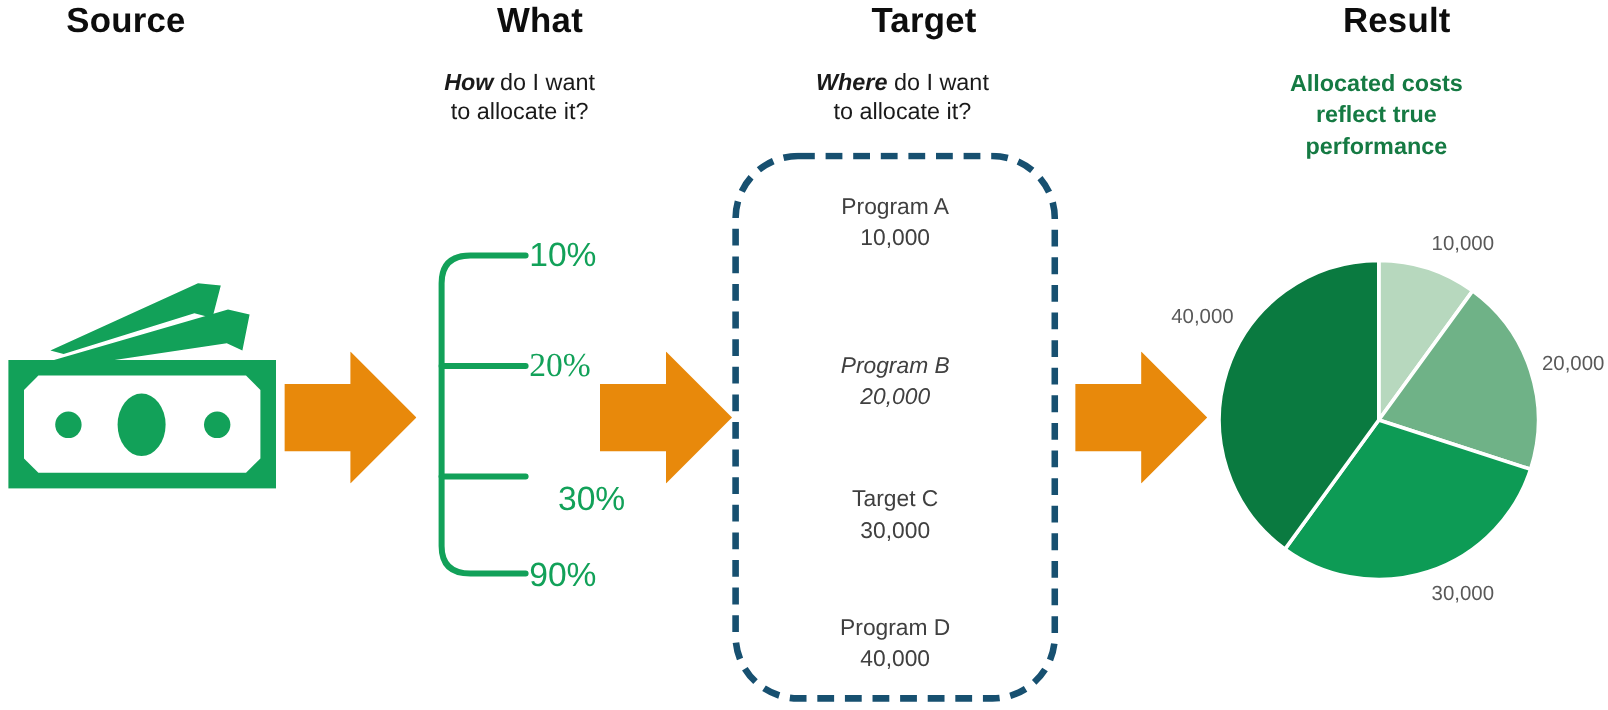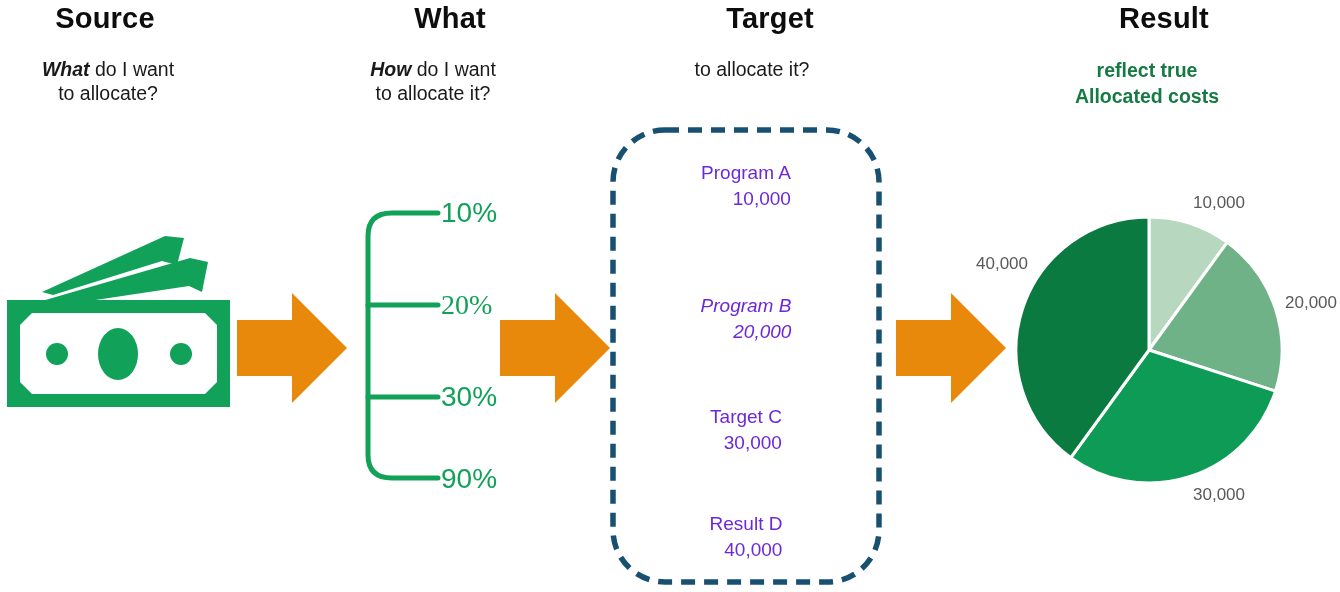--- a/index.html
+++ b/index.html
@@ -10,51 +10,49 @@
 
   .sub{position:absolute;top:57px;transform:translateX(-50%);text-align:center;font-size:19.5px;line-height:24px;color:#1a1a1a;white-space:nowrap;}
   .sub .em{font-weight:bold;font-style:italic;}
 
   .result-sub{position:absolute;top:57px;transform:translateX(-50%);text-align:center;font-size:19.5px;line-height:26px;font-weight:bold;color:#157A43;white-space:nowrap;}
 
   .abs{position:absolute;}
 
   .pct{position:absolute;left:441px;font-size:28px;line-height:24px;color:#12A159;white-space:nowrap;}
 
-  .program{position:absolute;transform:translateX(-50%);text-align:right;font-size:19px;line-height:26px;color:#6d28d9;white-space:nowrap;}
+  .program{position:absolute;transform:translateX(-50%);text-align:center;font-size:19px;line-height:26px;color:#404040;white-space:nowrap;}
 
   .pie-label{position:absolute;font-size:17px;color:#595959;white-space:nowrap;}
 </style>
 </head>
 <body>
 
 <div class="canvas">
 
   <div class="hdr" style="left:105px;">Source</div>
   <div class="hdr" style="left:450px;">What</div>
   <div class="hdr" style="left:770px;">Target</div>
   <div class="hdr" style="left:1140px;margin-left:24px;">Result</div>
 
-  <div class="sub" style="left:108px;">
-    <div><span class="em">What</span><span> do I want</span></div>
-    <div>to allocate?</div>
-  </div>
 
   <div class="sub" style="left:433px;">
     <div><span class="em">How</span><span> do I want</span></div>
     <div>to allocate it?</div>
   </div>
 
   <div class="sub" style="left:752px;">
+    <div><span class="em">Where</span><span> do I want</span></div>
     <div>to allocate it?</div>
   </div>
 
   <div class="result-sub" style="left:1147px;">
+    <div>Allocated costs</div>
     <div>reflect true</div>
-    <div>Allocated costs</div>
+    <div>performance</div>
   </div>
 
   <div class="abs" style="left:5px;top:228px;width:228px;height:182px;">
     <svg width="228" height="182" viewBox="0 0 228 182" xmlns="http://www.w3.org/2000/svg">
       <polygon points="37,64 160,8 179,10 172,37 157,33 48,67" fill="#12A159"></polygon>
       <polygon points="30,75 185,30 203,34 197,64 184,58 57,77" fill="#12A159"></polygon>
       <rect x="2" y="72" width="223" height="107" fill="#12A159"></rect>
       <path d="M27,85 H200 L212,97 V154 L200,166 H27 L15,154 V97 Z" fill="#ffffff"></path>
       <ellipse cx="113" cy="126" rx="20" ry="26" fill="#12A159"></ellipse>
       <circle cx="52" cy="126" r="11" fill="#12A159"></circle>
@@ -71,21 +69,21 @@
   <div class="abs" style="left:360px;top:198px;width:130px;height:292px;">
     <svg width="130" height="292" viewBox="0 0 130 292" xmlns="http://www.w3.org/2000/svg" fill="none" stroke="#12A159" stroke-width="5" stroke-linecap="round">
       <path d="M78,15 H32 Q8,15 8,38 V257 Q8,280 32,280 H78"></path>
       <path d="M8,107 H78"></path>
       <path d="M8,199 H78"></path>
     </svg>
   </div>
 
   <div class="pct" style="top:201px;">10%</div>
   <div class="pct" style="top:293px;font-family:Liberation Serif, serif;">20%</div>
-  <div class="pct" style="top:385px;">30%</div>
+  <div class="pct" style="top:404px;margin-left:24px;">30%</div>
   <div class="pct" style="top:467px;">90%</div>
 
   <div class="abs" style="left:500px;top:293px;width:110px;height:110px;">
     <svg width="110" height="110" viewBox="0 0 110 110" xmlns="http://www.w3.org/2000/svg">
         <polygon points="0,27 55,27 55,0 110,55 55,110 55,83 0,83" fill="#E8890B"></polygon>
       </svg>
   </div>
 
   <div class="abs" style="left:610px;top:127px;width:272px;height:458px;">
     <svg width="272" height="458" viewBox="0 0 272 458" xmlns="http://www.w3.org/2000/svg">
@@ -99,21 +97,21 @@
   </div>
   <div class="program" style="left:746px;top:293px;font-style:italic;">
     <div>Program B</div>
     <div>20,000</div>
   </div>
   <div class="program" style="left:746px;top:404px;">
     <div>Target C</div>
     <div>30,000</div>
   </div>
   <div class="program" style="left:746px;top:511px;">
-    <div>Result D</div>
+    <div>Program D</div>
     <div>40,000</div>
   </div>
 
   <div class="abs" style="left:896px;top:293px;width:110px;height:110px;">
     <svg width="110" height="110" viewBox="0 0 110 110" xmlns="http://www.w3.org/2000/svg">
         <polygon points="0,27 55,27 55,0 110,55 55,110 55,83 0,83" fill="#E8890B"></polygon>
       </svg>
   </div>
 
   <div class="abs" style="left:1013px;top:214px;width:272px;height:272px;">

